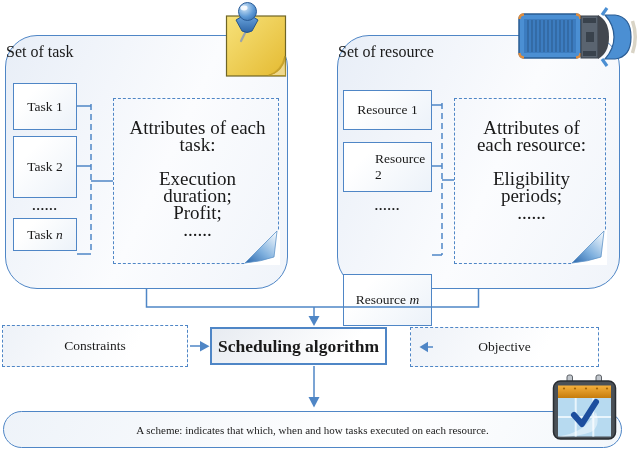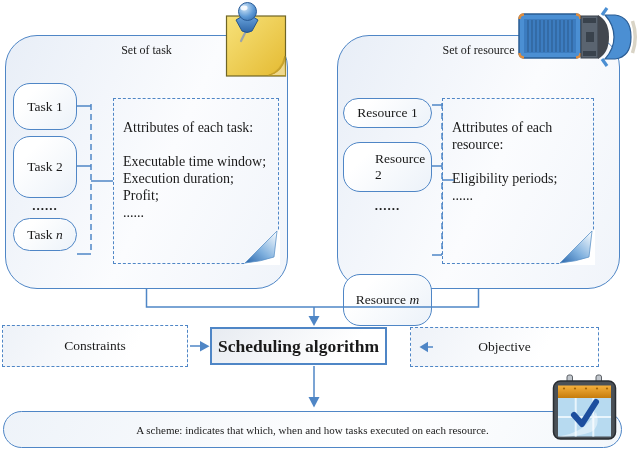--- a/index.html
+++ b/index.html
@@ -5,36 +5,36 @@
   :root{ --blue:#4f86c6; --ink:#1a1a1a; }
   html,body{margin:0;padding:0;background:#fff;}
   .stage{position:relative;width:640px;height:452px;background:#fff;overflow:hidden;
          font-family:"Liberation Serif","DejaVu Serif",serif;color:var(--ink);}
   .stage *{box-sizing:border-box;}
 
   .panel{position:absolute;top:35px;width:283px;height:254px;border:1.5px solid var(--blue);
          border-radius:32px;background:linear-gradient(115deg,#e8eef7 0%,#fbfcfe 55%,#f0f4fa 100%);}
   .panel-task{left:5px;}
   .panel-resource{left:337px;}
-  .panel-title{position:absolute;top:7px;left:0;right:0;text-align:center;font-size:12px;}
+  .panel-title{position:absolute;top:7px;left:0;right:0;font-size:16px;}
 
-  .node{position:absolute;border:1.5px solid var(--blue);border-radius:17px;
+  .node{position:absolute;border:1.5px solid var(--blue);border-radius:0;
         background:linear-gradient(135deg,#ffffff 25%,#ecf2f9);
         display:flex;align-items:center;justify-content:center;font-size:13.5px;}
   .t-col{left:7px;width:64px;}
   .r-col{left:5px;width:89px;}
   .pos1t{top:47px;height:47px;} .pos2t{top:100px;height:62px;} .pos3t{top:182px;height:33px;}
-  .pos1r{top:62px;height:30px;} .pos2r{top:106px;height:50px;padding-left:31px;} .pos3r{top:194px;height:52px;margin-top:44px;}
+  .pos1r{top:54px;height:40px;} .pos2r{top:106px;height:50px;padding-left:31px;} .pos3r{top:194px;height:52px;margin-top:44px;}
 
   .dots{position:absolute;top:162px;text-align:center;font-weight:bold;font-size:13px;letter-spacing:1px;}
 
   .attr{position:absolute;top:62px;height:166px;border:1.6px dashed var(--blue);
-        font-size:14px;line-height:17px;padding:20px 6px 0 9px;}
+        font-size:19px;line-height:17px;padding:20px 6px 0 9px;text-align:center;}
   .attr-task{left:107px;width:166px;}
-  .attr-resource{left:104px;width:152px;}
+  .attr-resource{left:116px;width:152px;}
   .attr-head{margin-bottom:17px;}
   .curl{position:absolute;right:-2px;bottom:-2px;width:36px;height:36px;}
 
   .dashbox{position:absolute;border:1.6px dashed var(--blue);
            background:linear-gradient(120deg,#eef2f8,#ffffff 70%);
            display:flex;align-items:center;justify-content:center;font-size:13.5px;}
   .constraints{left:2px;top:325px;width:186px;height:42px;}
   .objective{left:410px;top:327px;width:189px;height:40px;}
 
   .algo{position:absolute;left:210px;top:327px;width:177px;height:38px;border:2px solid var(--blue);
@@ -84,21 +84,20 @@
   </svg>
 
   <section class="panel panel-task">
     <div class="panel-title">Set of task</div>
     <div class="node t-col pos1t">Task 1</div>
     <div class="node t-col pos2t">Task 2</div>
     <div class="dots t-col">......</div>
     <div class="node t-col pos3t"><span>Task</span>&nbsp;<i>n</i></div>
     <div class="attr attr-task">
       <div class="attr-head">Attributes of each task:</div>
-      <div class="attr-line">Executable time window;</div>
       <div class="attr-line">Execution duration;</div>
       <div class="attr-line">Profit;</div>
       <div class="attr-line">......</div>
       <svg class="curl" viewBox="0 0 36 36">
         <polygon points="0,36 36,36 36,0" fill="#ffffff"></polygon>
         <path d="M1,34 L33,2 L30,28 Q17,32.5 1,34 Z" fill="url(#curlG)" stroke="#5e93c8" stroke-width="0.8" stroke-linejoin="round"></path>
       </svg>
     </div>
   </section>
 

